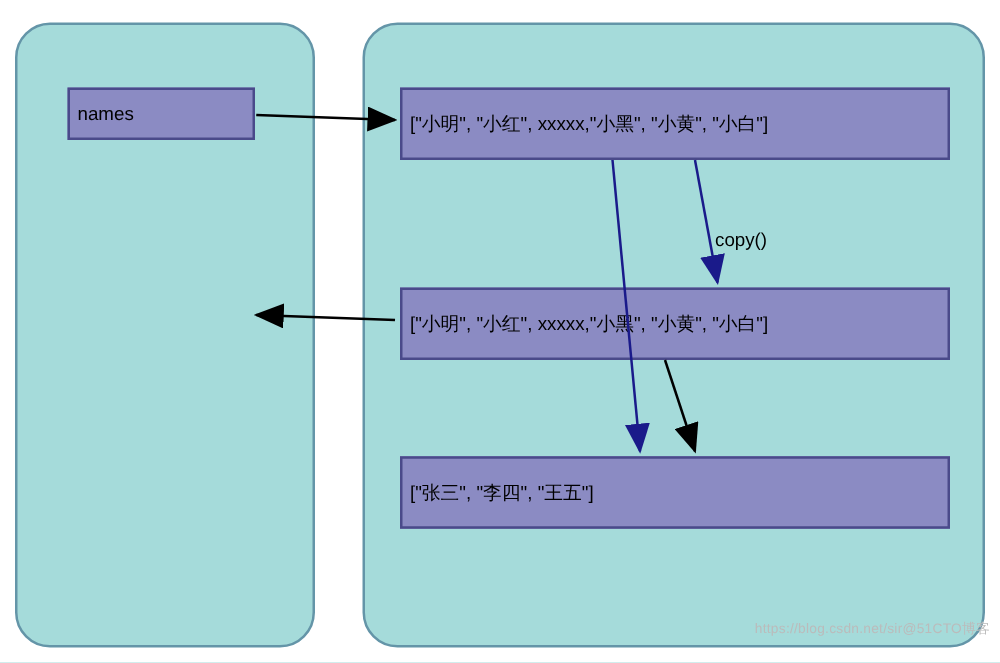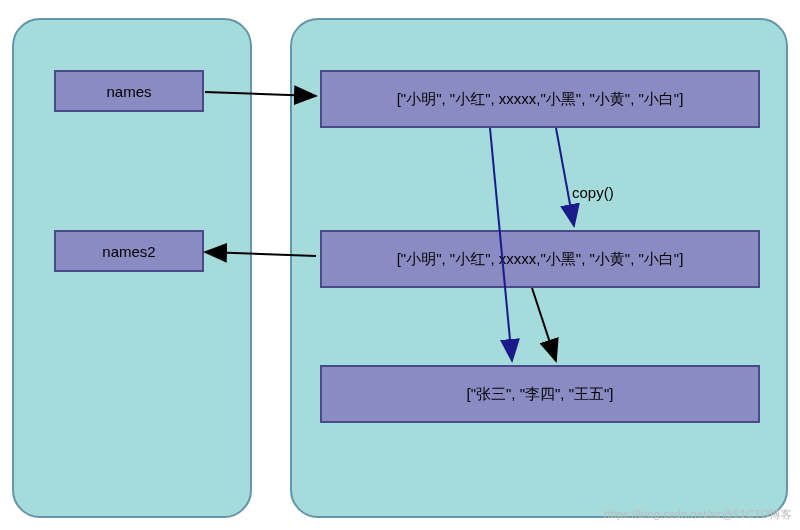--- a/index.html
+++ b/index.html
@@ -30,56 +30,52 @@
     top: 18px;
     width: 498px;
     height: 500px;
   }
   .box {
     position: absolute;
     background: #8b8bc3;
     border: 2px solid #4a4a8a;
     display: flex;
     align-items: center;
-    justify-content: center;
     color: #000;
     padding: 0 6px;
     white-space: nowrap;
   }
   .small-box { width: 150px; height: 42px; }
   .big-box { width: 440px; height: 58px; }
   .label {
     position: absolute;
     color: #000;
     font-size: 15px;
   }
   svg.arrows {
     position: absolute;
     left: 0; top: 0;
     width: 800px; height: 530px;
     pointer-events: none;
   }
   .watermark {
     position: absolute;
     right: 8px;
-    bottom: 8px;
+    bottom: 20px;
     font-size: 11px;
     color: #bbb;
     letter-spacing: 0.2px;
   }
 </style>
 </head>
 <body>
 
 <div class="panel left-panel">
   <div class="box small-box" style="left:40px; top:50px;">
     <span>names</span>
-  </div>
-  <div class="box small-box" style="left:40px; top:210px;">
-    <span>names2</span>
   </div>
 </div>
 
 <div class="panel right-panel">
   <div class="box big-box" style="left:28px; top:50px;">
     <span>["小明", "小红", xxxxx,"小黑", "小黄", "小白"]</span>
   </div>
   <div class="label" style="left:280px; top:164px;">copy()</div>
   <div class="box big-box" style="left:28px; top:210px;">
     <span>["小明", "小红", xxxxx,"小黑", "小黄", "小白"]</span>

